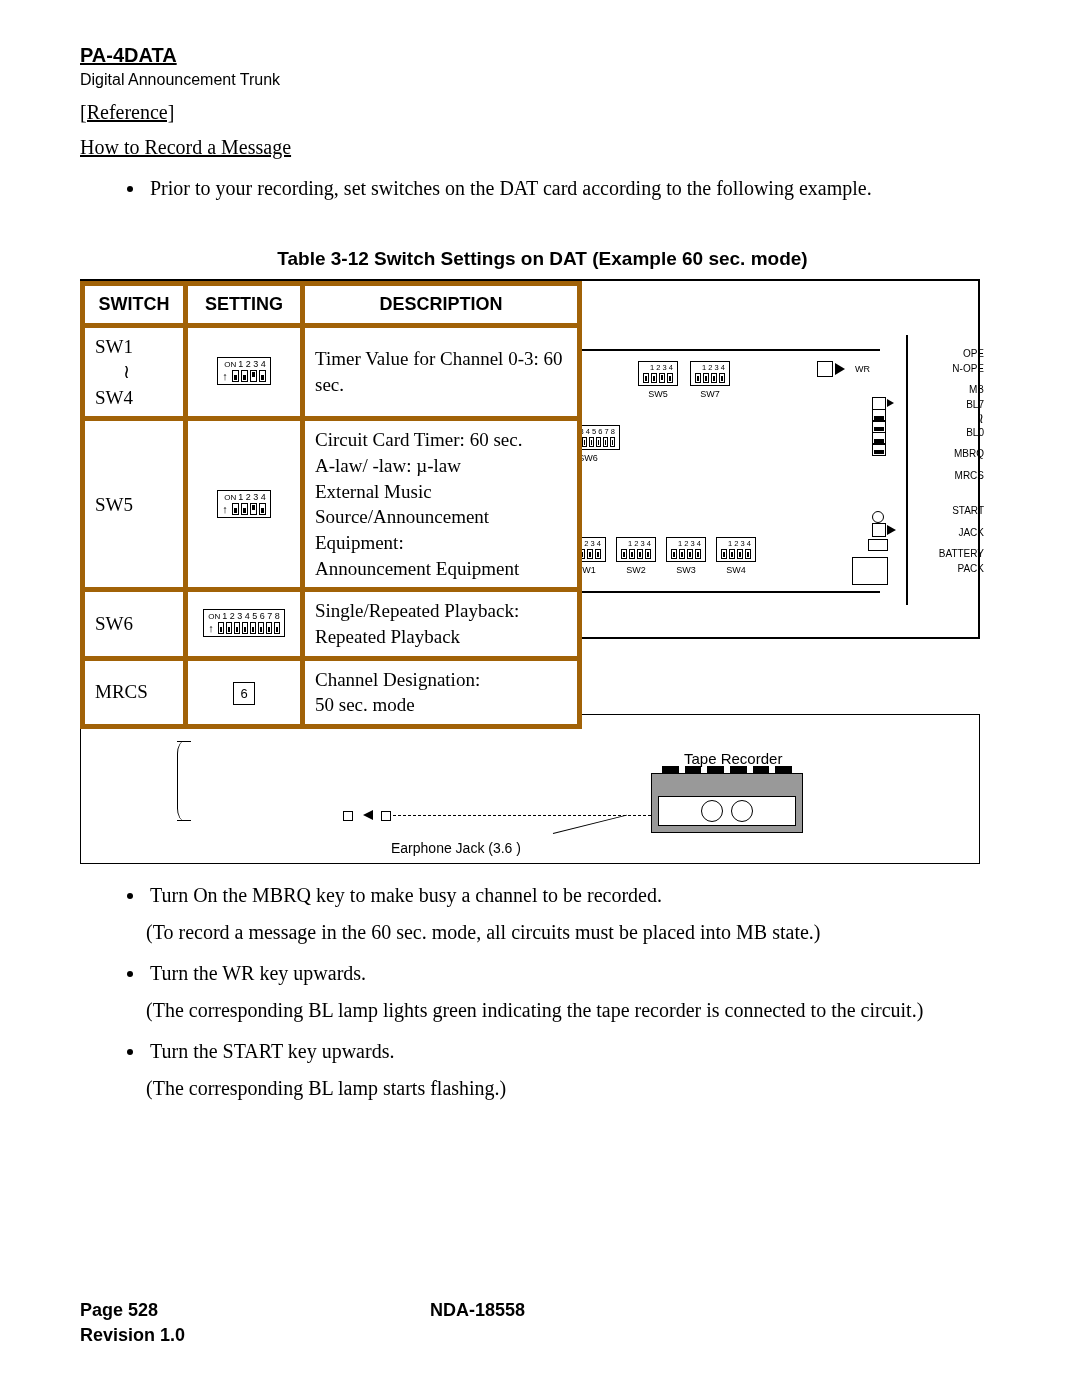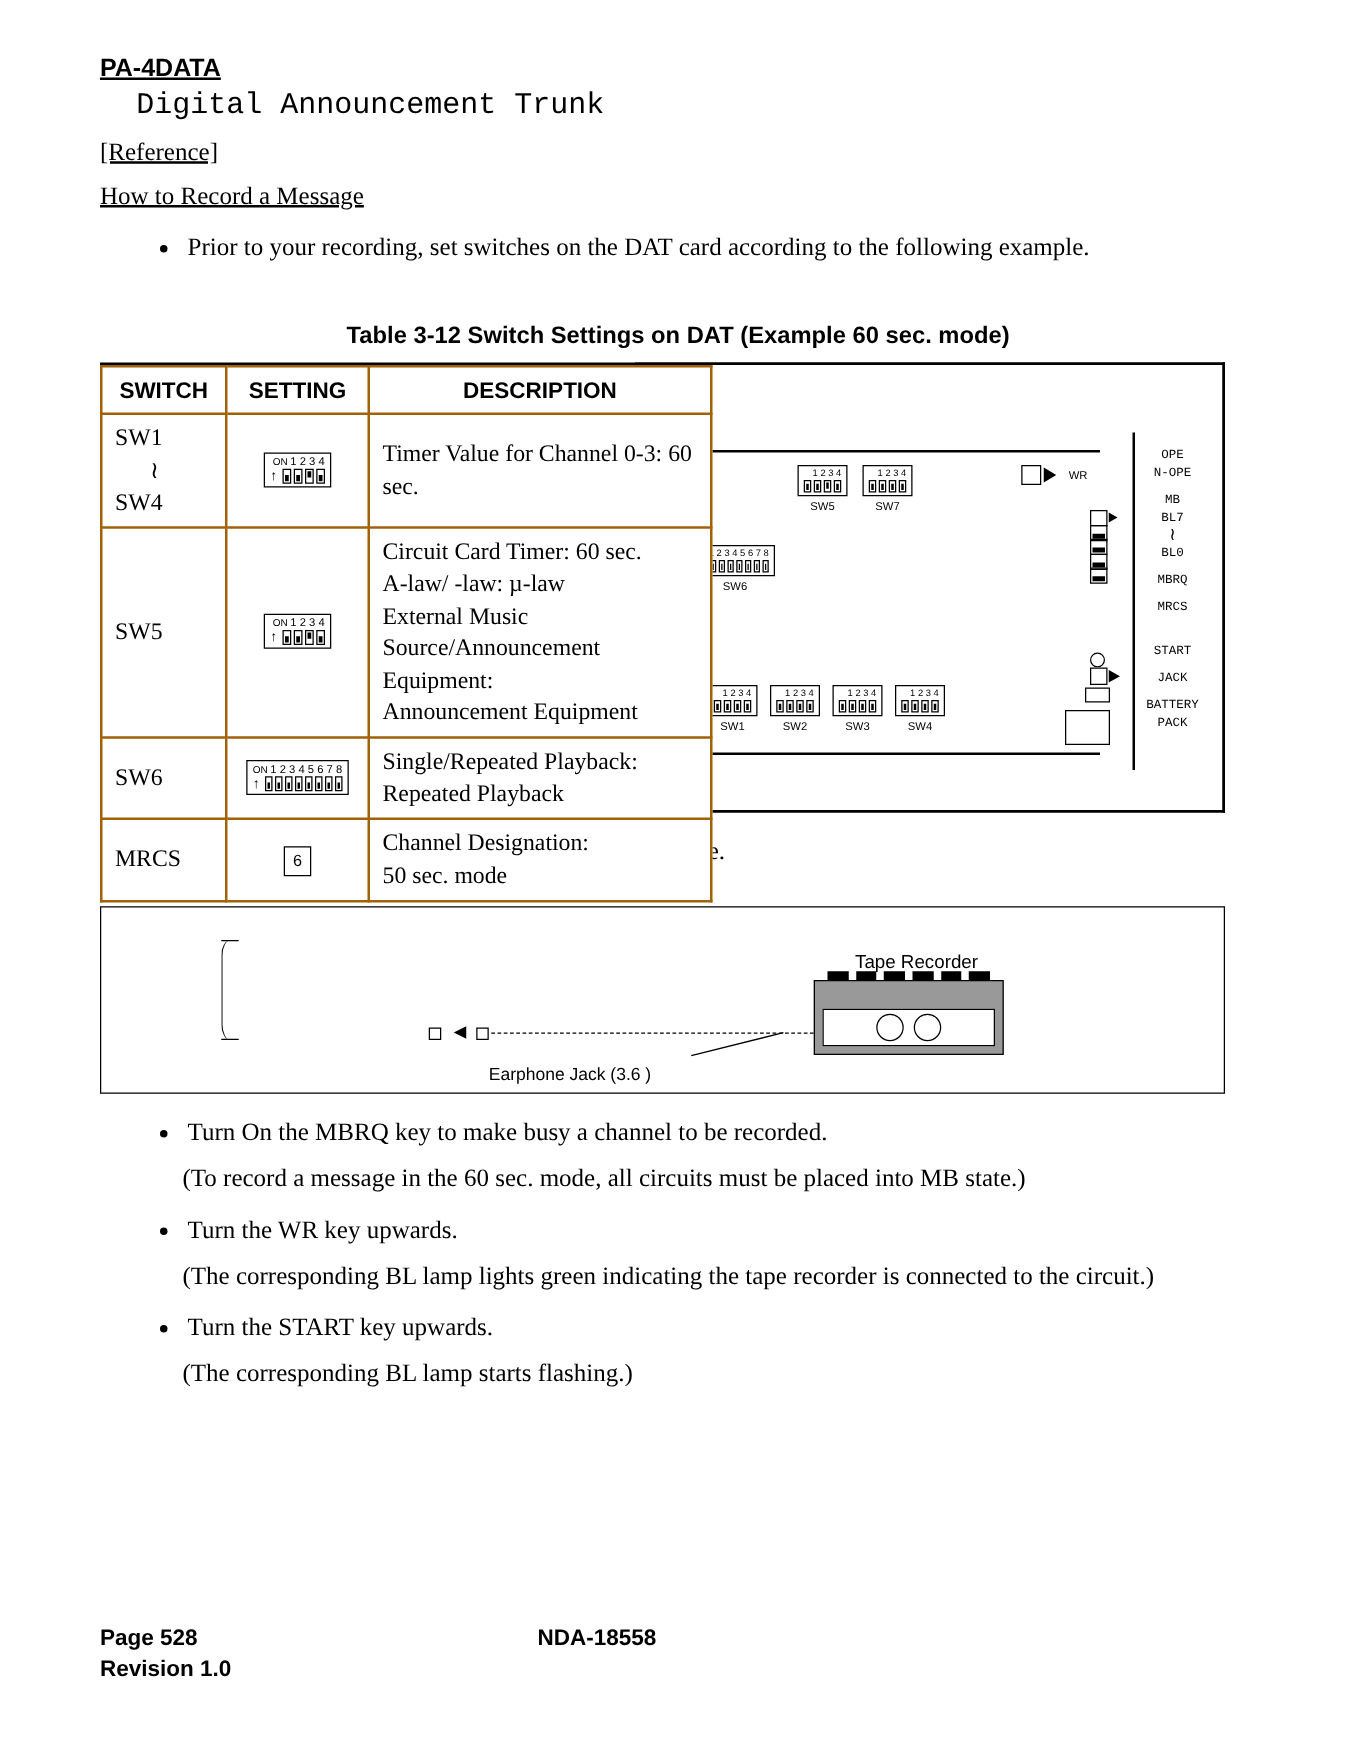--- a/index.html
+++ b/index.html
@@ -11,21 +11,21 @@
     height: 1397px;
     position: relative;
     box-sizing: border-box;
     padding: 42px 75px 40px 80px;
     font-size: 20px;
     line-height: 1.35;
   }
   .bold { font-weight: bold; }
   .sans { font-family: Arial, Helvetica, sans-serif; }
   .page-title { font-size: 20px; text-decoration: underline; }
-  .subtitle { font-size: 24px; font-family: Liberation Mono, monospace; margin-left: 29px; }
+  .subtitle { font-size: 16px; font-family: Liberation Sans, sans-serif; }
   .section { margin-top: 8px; text-decoration: underline; }
   .bullet-list {
     list-style-type: disc;
     margin: 14px 0 0 0;
     padding-left: 66px;
   }
   .bullet-list li { padding-left: 4px; margin-bottom: 4px; }
   .subnote { margin-left: 66px; margin-top: 10px; }
   .table-caption {
     text-align: center;
@@ -46,21 +46,21 @@
     box-sizing: border-box;
     margin-top: 2px;
   }
   .switch-table {
     border-collapse: collapse;
     position: relative;
     z-index: 2;
     background: #fff;
   }
   .switch-table th, .switch-table td {
-    border: 2px solid #a16207;
+    border: 5px solid #a16207;
     padding: 6px 10px;
     vertical-align: middle;
     font-size: 19px;
   }
   .switch-table th {
     font-family: Arial, Helvetica, sans-serif;
     font-weight: bold;
     text-align: center;
     font-size: 18px;
     background: #fff;
@@ -139,21 +139,21 @@
     border-left: 2px solid #000;
   }
   .edge-labels {
     position: absolute;
     right: -6px; top: 66px;
     width: 92px;
     font-family: Arial, Helvetica, sans-serif;
     font-size: 10px;
     line-height: 1.35;
   }
-  .edge-labels div { text-align: center; margin-bottom: 1px; white-space: nowrap; font-family: Liberation Mono, monospace;}
+  .edge-labels div { text-align: right; margin-bottom: 1px; white-space: nowrap;}
   .edge-labels .sp  { height: 6px; }
   .edge-labels .sp2 { height: 20px; }
 
   .mini-dip {
     display: inline-block; vertical-align: top;
   }
   .mini-dip .dip-nums { font-size: 7.5px; }
   .mini-dip .dip-slot { width: 6px; height: 10px; }
   .mini-dip.dip8 .dip-slot { width: 5px; }
   .mini-label { font-family: Arial, Helvetica, sans-serif; font-size: 9px; text-align: center; margin-top: 2px;}

